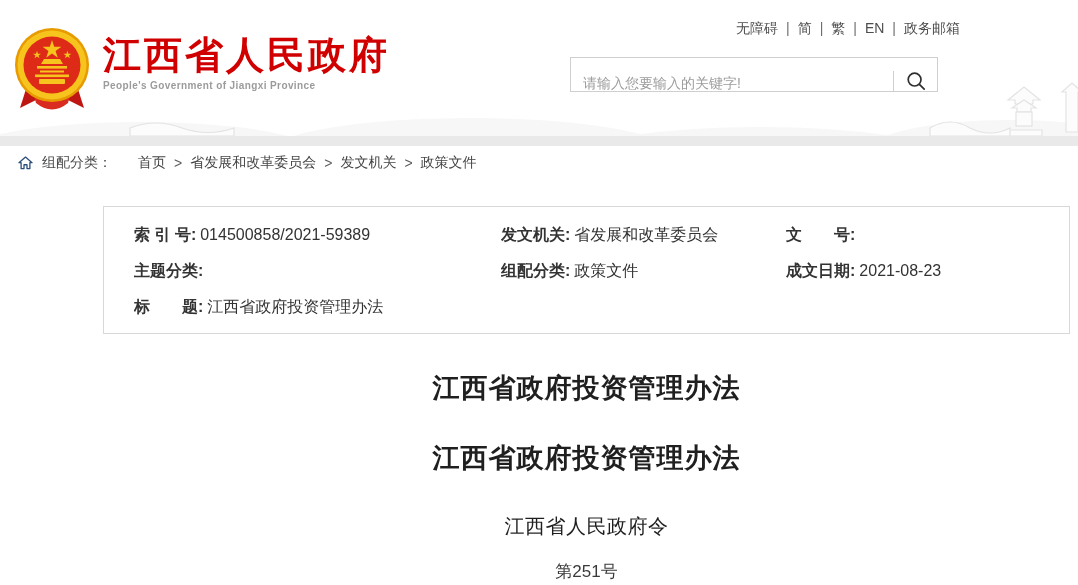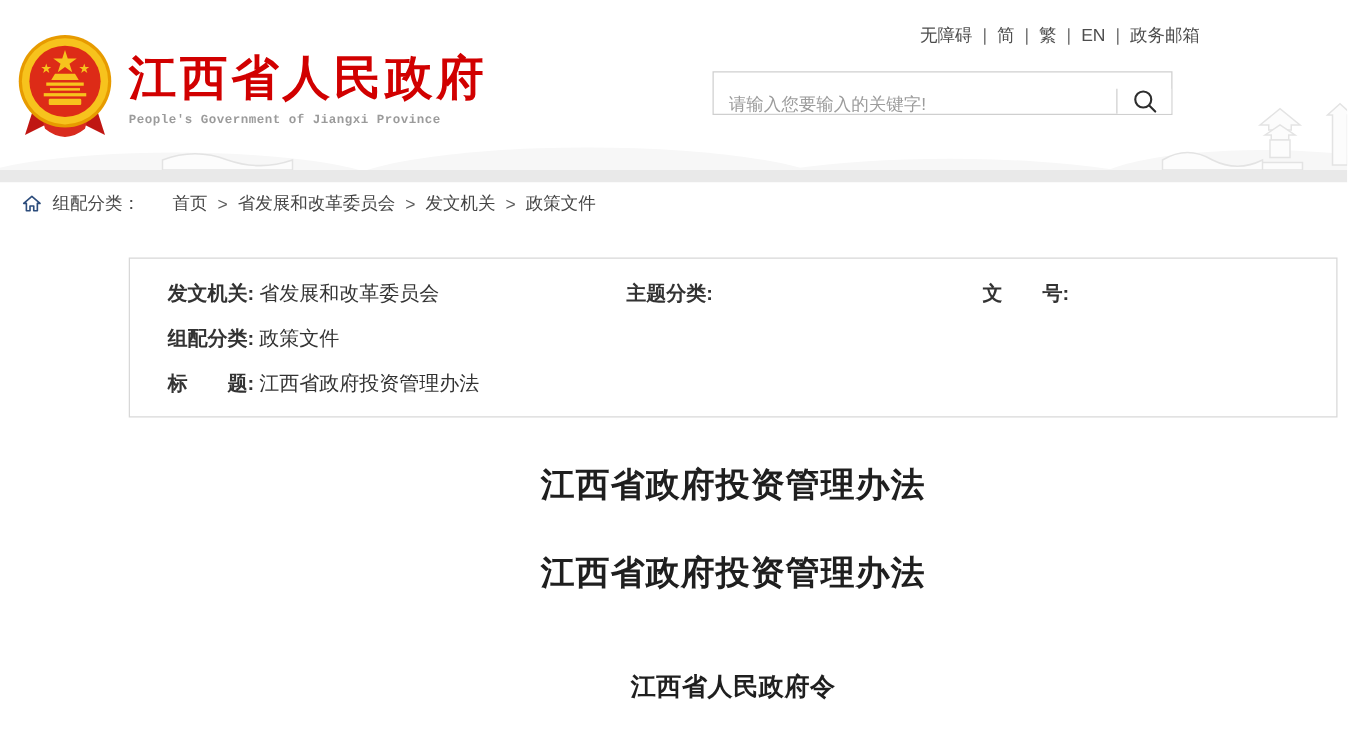--- a/index.html
+++ b/index.html
@@ -3,21 +3,21 @@
 <meta charset="utf-8">
 <style>
   * { margin:0; padding:0; box-sizing:border-box; }
   html,body { background:#fff; }
   body { font-family:"Liberation Sans", sans-serif; }
   .page { position:relative; width:1078px; height:585px; background:#fff; overflow:hidden; }
 
   
   .site-header { position:relative; width:100%; height:136px; background:#fff; }
   .watermark { position:absolute; left:0; top:0; width:1078px; height:136px; pointer-events:none; }
-  .brand { position:absolute; left:13px; top:26px; display:flex; align-items:center;font-family:Liberation Mono, monospace; }
+  .brand { position:absolute; left:13px; top:26px; display:flex; align-items:flex-start; }
   .emblem { width:78px; height:86px; display:block; }
   .brand-text { margin-left:12px; padding-top:8px; }
   .site-title { font-size:38px; font-weight:bold; color:#d10000; letter-spacing:3px; line-height:42px; }
   .site-subtitle { margin-top:4px; font-size:10px; font-weight:bold; color:#9b9b9b; letter-spacing:0.4px; }
 
   .top-links { position:absolute; top:20px; right:118px; font-size:14px; color:#4d4d4d; white-space:nowrap; }
   .top-links a { color:#4d4d4d; text-decoration:none; }
   .top-links .sep { margin:0 8px; color:#6f6f6f; }
 
   .search-bar { position:absolute; left:570px; top:57px; width:368px; height:35px;
@@ -44,21 +44,21 @@
   .doc-info { margin-top:27px; border:1px solid #d8d8d8; background:#fff;
               padding:10px 0 8px 30px; display:grid; grid-template-columns:367px 285px 1fr; }
   .cell { height:36px; display:flex; align-items:center; font-size:16px; color:#333; overflow:hidden; white-space:nowrap; }
   .cell .lbl { font-weight:bold; color:#333; margin-right:4px; white-space:pre; }
   .cell .val { color:#333; }
   .cell.span-all { grid-column:1 / -1; }
 
   .doc-body { text-align:center; color:#1f1f1f; }
   .doc-title   { font-size:27px; font-weight:bold; letter-spacing:1px; line-height:30px; margin-top:39px; }
   .doc-title-2 { font-size:27px; font-weight:bold; letter-spacing:1px; line-height:30px; margin-top:40px; }
-  .order-caption { font-size:20px; font-weight:bold; letter-spacing:0.5px; line-height:22px; margin-top:66px; }
+  .order-caption { font-size:20px; font-weight:normal; letter-spacing:0.5px; line-height:22px; margin-top:42px; }
   .order-number  { font-size:17px; font-weight:normal; color:#3a3a3a; line-height:20px; margin-top:25px; }
 </style>
 </head>
 <body>
 
 <div class="page">
 
   <header class="site-header">
 
     <svg class="watermark" viewBox="0 0 1078 136">
@@ -134,34 +134,42 @@
     <span class="csep">&gt;</span>
     <a href="#">发文机关</a>
     <span class="csep">&gt;</span>
     <a href="#">政策文件</a>
   </nav>
 
   <main class="content">
 
     <section class="doc-info">
       <div class="cell">
+        <span class="lbl">索 引 号:</span>
+        <span class="val">014500858/2021-59389</span>
+      </div>
+      <div class="cell">
         <span class="lbl">发文机关:</span>
         <span class="val">省发展和改革委员会</span>
+      </div>
+      <div class="cell">
+        <span class="lbl">文　　号:</span>
+        <span class="val"></span>
       </div>
       <div class="cell">
         <span class="lbl">主题分类:</span>
         <span class="val"></span>
       </div>
       <div class="cell">
-        <span class="lbl">文　　号:</span>
-        <span class="val"></span>
+        <span class="lbl">组配分类:</span>
+        <span class="val">政策文件</span>
       </div>
       <div class="cell">
-        <span class="lbl">组配分类:</span>
-        <span class="val">政策文件</span>
+        <span class="lbl">成文日期:</span>
+        <span class="val">2021-08-23</span>
       </div>
       <div class="cell span-all">
         <span class="lbl">标　　题:</span>
         <span class="val">江西省政府投资管理办法</span>
       </div>
     </section>
 
     <section class="doc-body">
       <h1 class="doc-title">江西省政府投资管理办法</h1>
       <h2 class="doc-title-2">江西省政府投资管理办法</h2>

